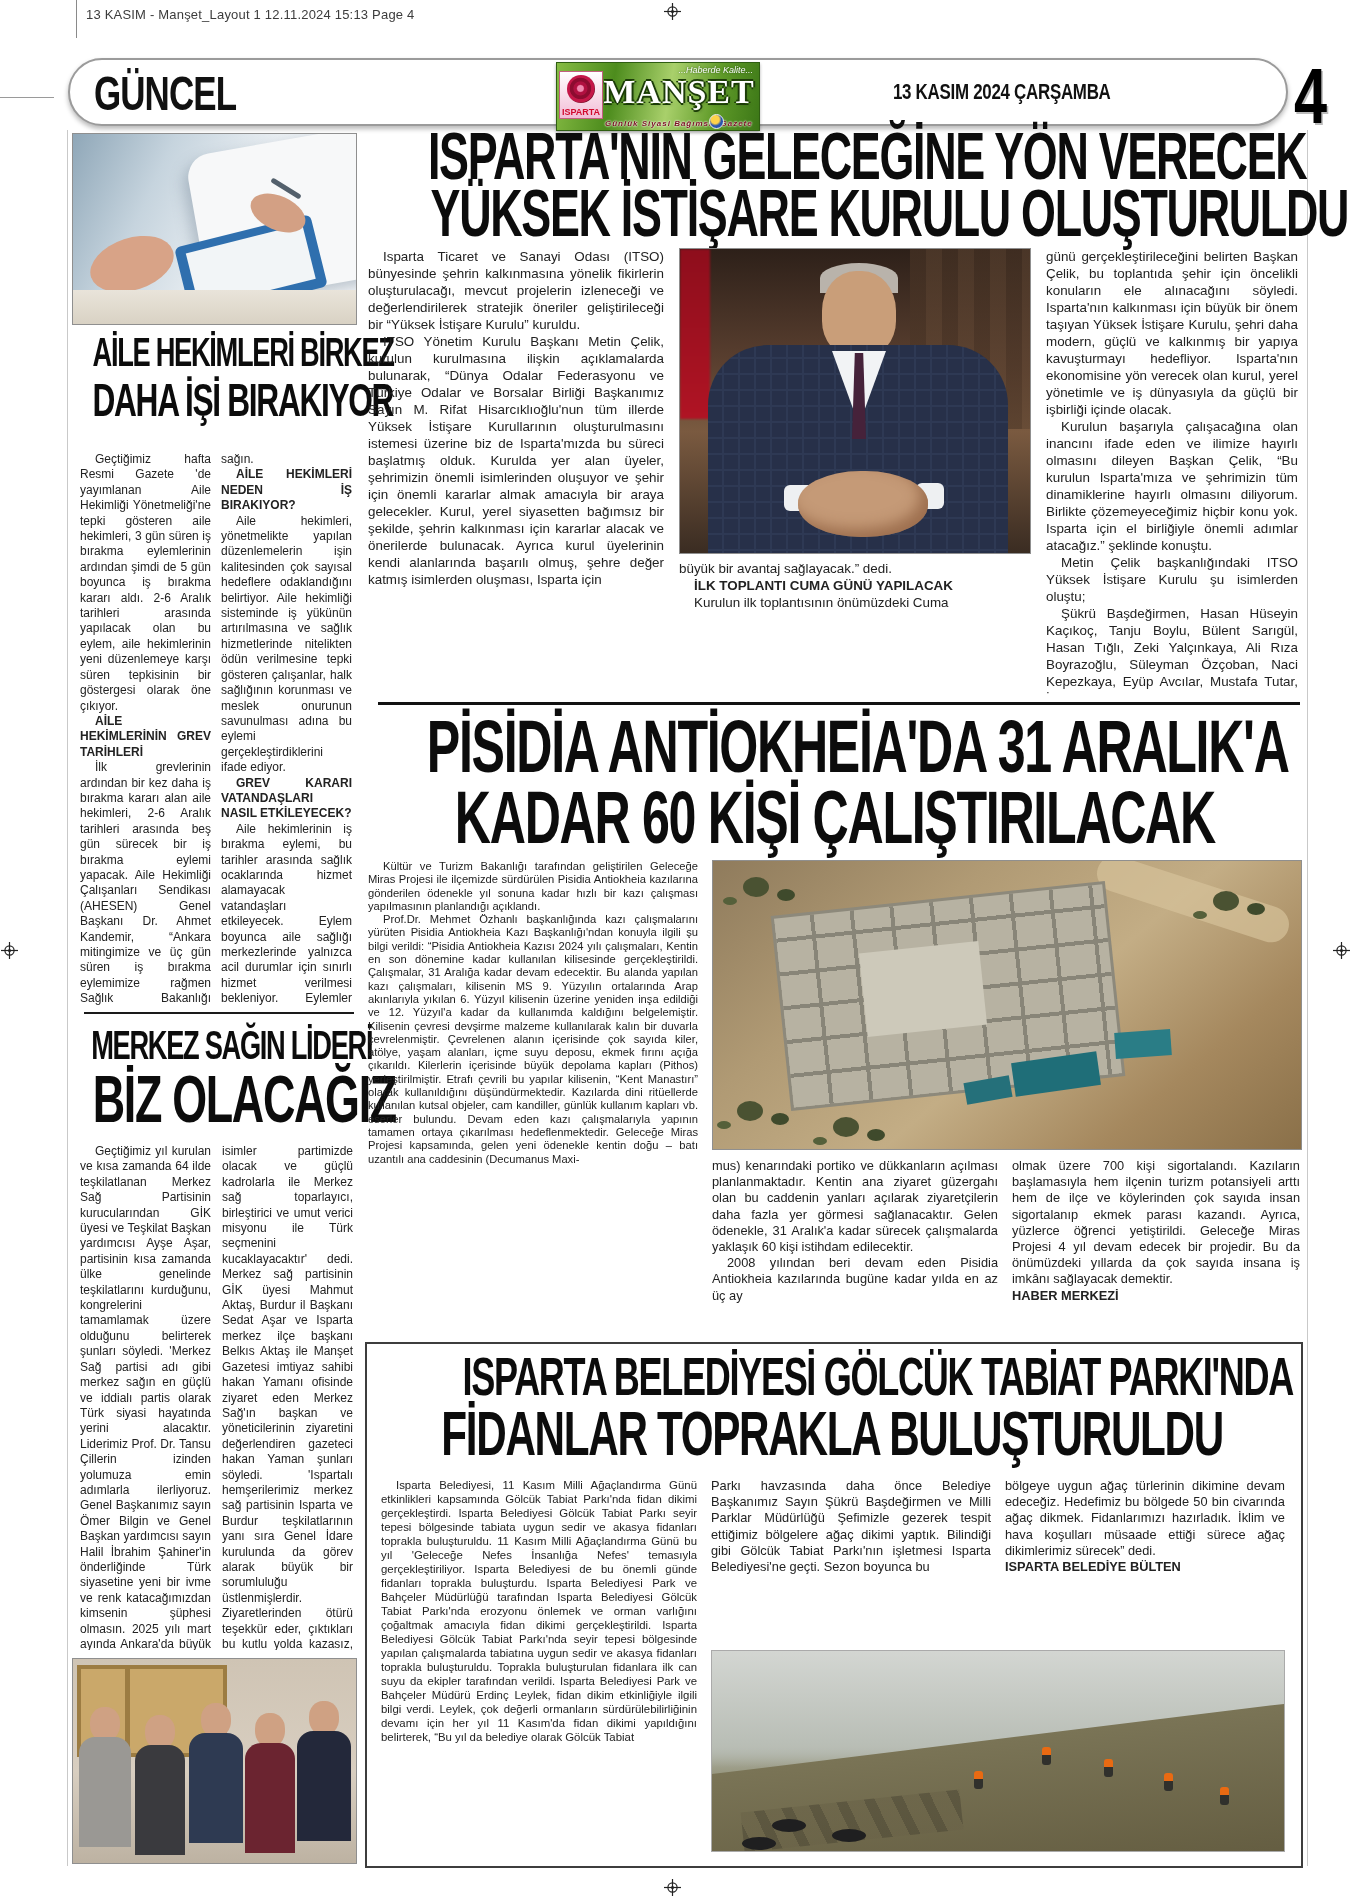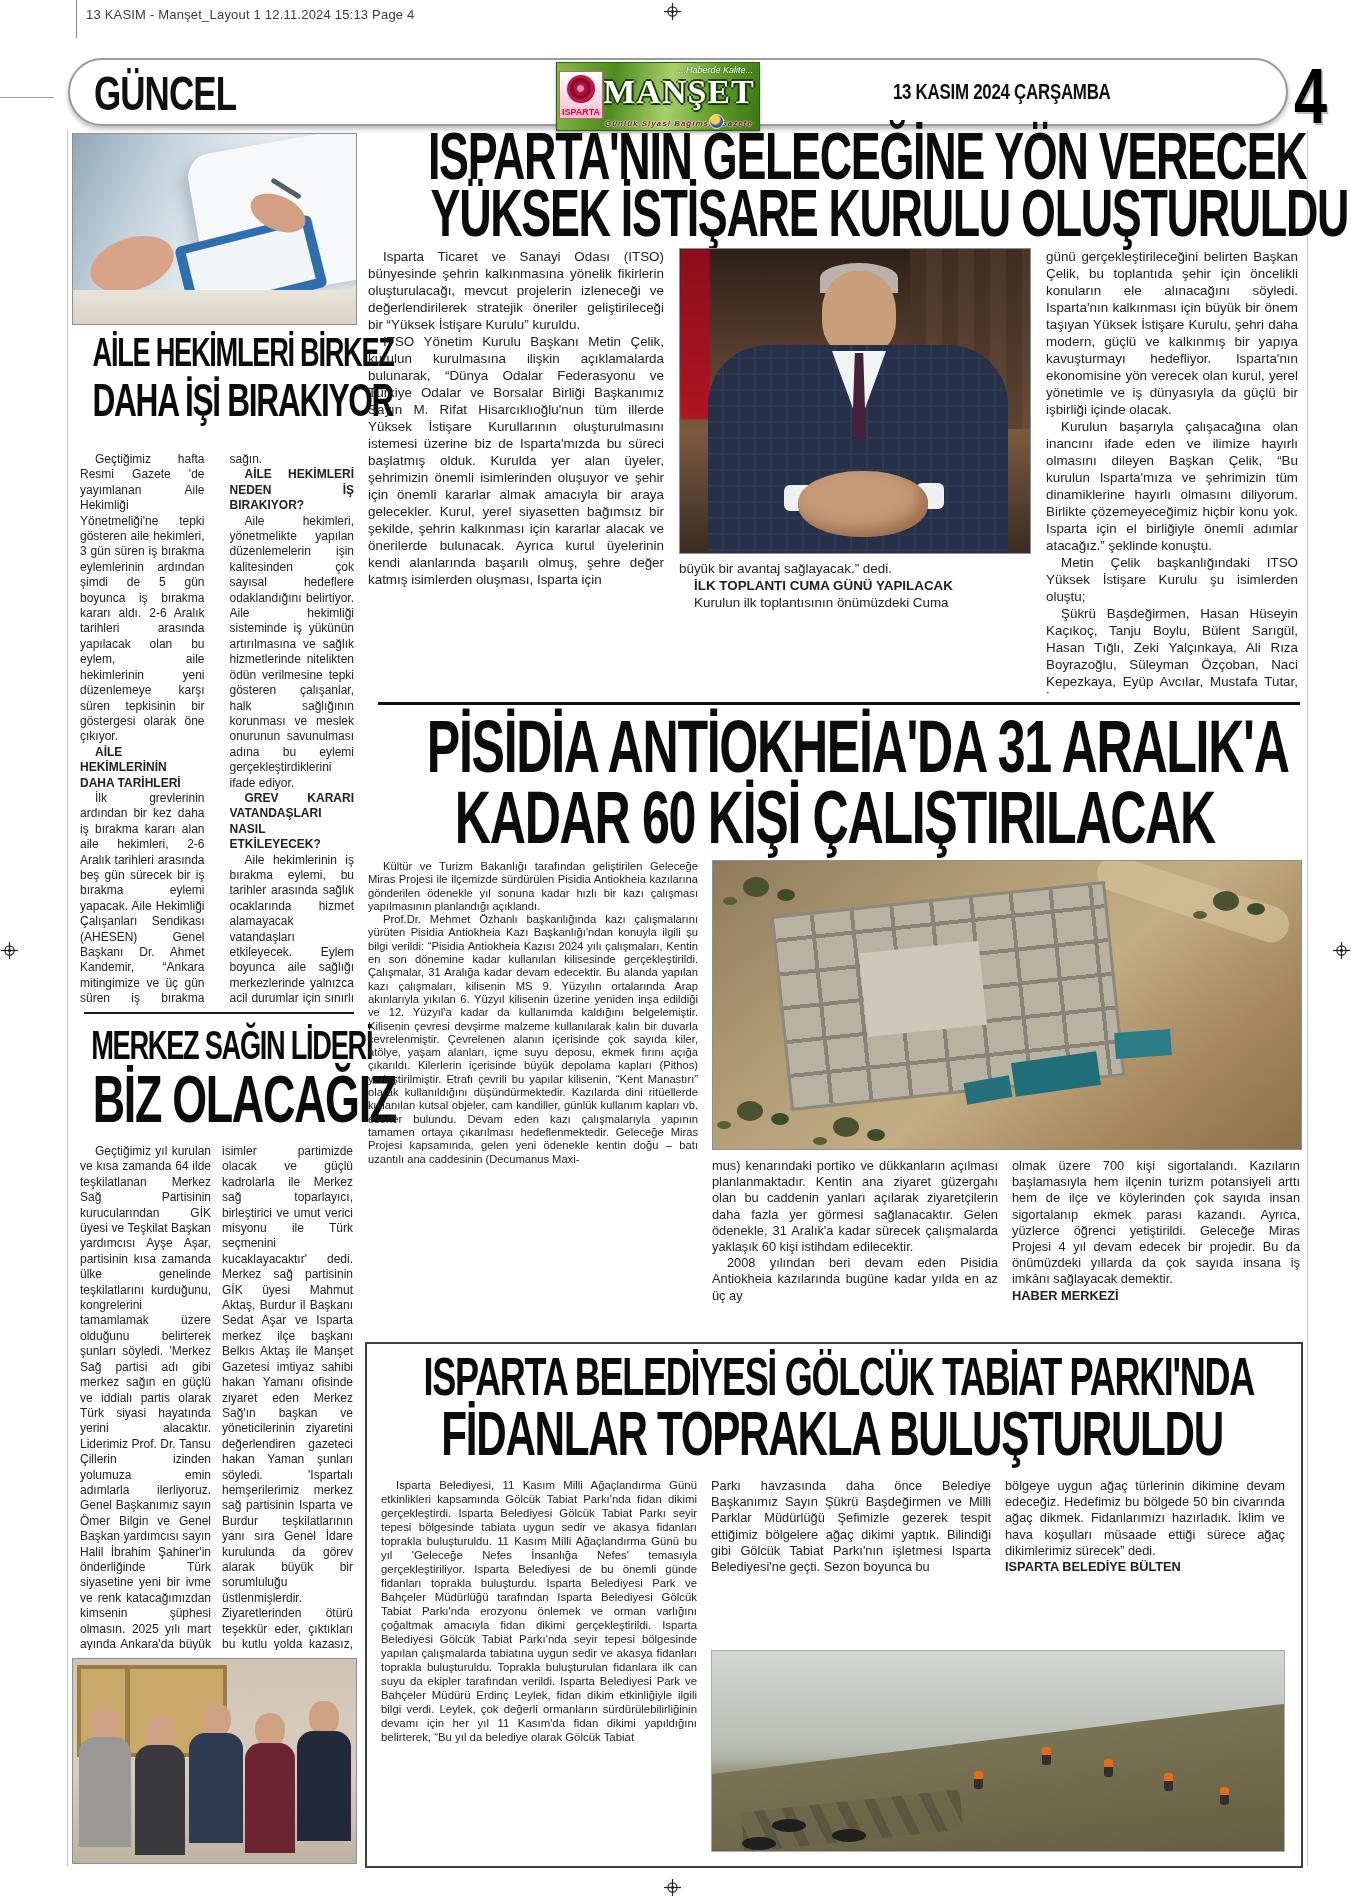--- a/index.html
+++ b/index.html
@@ -170,24 +170,24 @@
       </div>
     <div class="shape d-hand1"></div>
     <div class="shape d-hand2"></div>
     <div class="shape d-pen"></div>
     <div class="shape d-table"></div>
   </div>
   <div class="hl" style="left:72px;top:332px;width:283px;">
     <div class="ln" style="font-size:31px;line-height:44px;"><span>AİLE HEKİMLERİ BİRKEZ</span></div>
     <div class="ln" style="font-size:36px;line-height:52px;"><span>DAHA İŞİ BIRAKIYOR</span></div>
   </div>
-  <div class="cols" style="left:80px;top:452px;width:274px;height:554px;gap:25px;">
+  <div class="cols" style="left:80px;top:452px;width:274px;height:554px;gap:10px;">
     <div class="coltxt sz-rail" style="width:131px;height:554px;">
         <p class="para">Geçtiğimiz hafta Resmi Gazete 'de yayımlanan Aile Hekimliği Yönetmeliği'ne tepki gösteren aile hekimleri, 3 gün süren iş bırakma eylemlerinin ardından şimdi de 5 gün boyunca iş bırakma kararı aldı. 2-6 Aralık tarihleri arasında yapılacak olan bu eylem, aile hekimlerinin yeni düzenlemeye karşı süren tepkisinin bir göstergesi olarak öne çıkıyor.</p>
-        <p class="para subhead">AİLE HEKİMLERİNİN DAHA TARİHLERİ</p>
+        <p class="para subhead">AİLE HEKİMLERİNİN GREV TARİHLERİ</p>
         <p class="para">İlk grevlerinin ardından bir kez daha iş bırakma kararı alan aile hekimleri, 2-6 Aralık tarihleri arasında beş gün sürecek bir iş bırakma eylemi yapacak. Aile Hekimliği Çalışanları Sendikası (AHESEN) Genel Başkanı Dr. Ahmet Kandemir, “Ankara mitingimize ve üç gün süren iş bırakma eylemimize rağmen Sağlık Bakanlığı sesimizi duymadı. Meslek onurumuz ve halk sağlığının geleceği adına bu kararı aldık,” diyerek eylemin gerekçesini açık-</p>
       </div>
     <div class="coltxt sz-rail" style="width:131px;height:554px;">
         <p class="para flow">sağın.</p>
         <p class="para subhead">AİLE HEKİMLERİ NEDEN İŞ BIRAKIYOR?</p>
         <p class="para">Aile hekimleri, yönetmelikte yapılan düzenlemelerin işin kalitesinden çok sayısal hedeflere odaklandığını belirtiyor. Aile hekimliği sisteminde iş yükünün artırılmasına ve sağlık hizmetlerinde nitelikten ödün verilmesine tepki gösteren çalışanlar, halk sağlığının korunması ve meslek onurunun savunulması adına bu eylemi gerçekleştirdiklerini ifade ediyor.</p>
         <p class="para subhead">GREV KARARI VATANDAŞLARI NASIL ETKİLEYECEK?</p>
         <p class="para">Aile hekimlerinin iş bırakma eylemi, bu tarihler arasında sağlık ocaklarında hizmet alamayacak vatandaşları etkileyecek. Eylem boyunca aile sağlığı merkezlerinde yalnızca acil durumlar için sınırlı hizmet verilmesi bekleniyor. Eylemler sonrası Sağlık Bakanlığı'nın nasıl bir adım atacağı ise merak konusu olmaya devam ediyor.</p>
       </div>
   </div>
@@ -299,21 +299,21 @@
         <div class="coltxt sz-mid" style="width:288px;height:176px;">
             <p class="para flow">olmak üzere 700 kişi sigortalandı. Kazıların başlamasıyla hem ilçenin turizm potansiyeli arttı hem de ilçe ve köylerinden çok sayıda insan sigortalanıp ekmek parası kazandı. Ayrıca, yüzlerce öğrenci yetiştirildi. Geleceğe Miras Projesi 4 yıl devam edecek bir projedir. Bu da önümüzdeki yıllarda da çok sayıda insana iş imkânı sağlayacak demektir.</p>
             <p class="para subhead-left">HABER MERKEZİ</p>
           </div>
       </div>
     </div>
   </div>
 
   <div class="gbox" style="left:365px;top:1342px;width:934px;height:522px;">
     <div class="hl" style="left:0;top:6px;width:930px;position:absolute;">
-      <div class="ln" style="font-size:41px;line-height:56px;"><span>ISPARTA BELEDİYESİ GÖLCÜK TABİAT PARKI'NDA</span></div>
+      <div class="ln" style="font-size:41px;line-height:56px;padding-left:39px;"><span>ISPARTA BELEDİYESİ GÖLCÜK TABİAT PARKI'NDA</span></div>
       <div class="ln" style="font-size:48px;line-height:60px;"><span>FİDANLAR TOPRAKLA BULUŞTURULDU</span></div>
     </div>
     <div class="cols" style="left:14px;top:134px;width:904px;height:376px;gap:14px;">
       <div class="coltxt sz-dense" style="width:316px;height:376px;font-size:11.4px;line-height:14px;">
           <p class="para">Isparta Belediyesi, 11 Kasım Milli Ağaçlandırma Günü etkinlikleri kapsamında Gölcük Tabiat Parkı'nda fidan dikimi gerçekleştirdi. Isparta Belediyesi Gölcük Tabiat Parkı seyir tepesi bölgesinde tabiata uygun sedir ve akasya fidanları toprakla buluşturuldu. 11 Kasım Milli Ağaçlandırma Günü bu yıl 'Geleceğe Nefes İnsanlığa Nefes' temasıyla gerçekleştiriliyor. Isparta Belediyesi de bu önemli günde fidanları toprakla buluşturdu. Isparta Belediyesi Park ve Bahçeler Müdürlüğü tarafından Isparta Belediyesi Gölcük Tabiat Parkı'nda erozyonu önlemek ve orman varlığını çoğaltmak amacıyla fidan dikimi gerçekleştirildi. Isparta Belediyesi Gölcük Tabiat Parkı'nda seyir tepesi bölgesinde yapılan çalışmalarda tabiatına uygun sedir ve akasya fidanları toprakla buluşturuldu. Toprakla buluşturulan fidanlara ilk can suyu da ekipler tarafından verildi.  Isparta Belediyesi Park ve Bahçeler Müdürü Erdinç Leylek, fidan dikim etkinliğiyle ilgili bilgi verdi. Leylek, çok değerli ormanların sürdürülebilirliğinin devamı için her yıl 11 Kasım'da fidan dikimi yapıldığını belirterek, “Bu yıl da belediye olarak Gölcük Tabiat</p>
         </div>
       <div style="width:574px;">
         <div class="cols" style="position:relative;width:574px;height:166px;gap:14px;">
           <div class="coltxt sz-mid" style="width:280px;height:166px;">
               <p class="para flow">Parkı havzasında daha önce Belediye Başkanımız Sayın Şükrü Başdeğirmen ve Milli Parklar Müdürlüğü Şefimizle gezerek tespit ettiğimiz bölgelere ağaç dikimi yaptık. Bilindiği gibi Gölcük Tabiat Parkı'nın işletmesi Isparta Belediyesi'ne geçti. Sezon boyunca bu</p>

